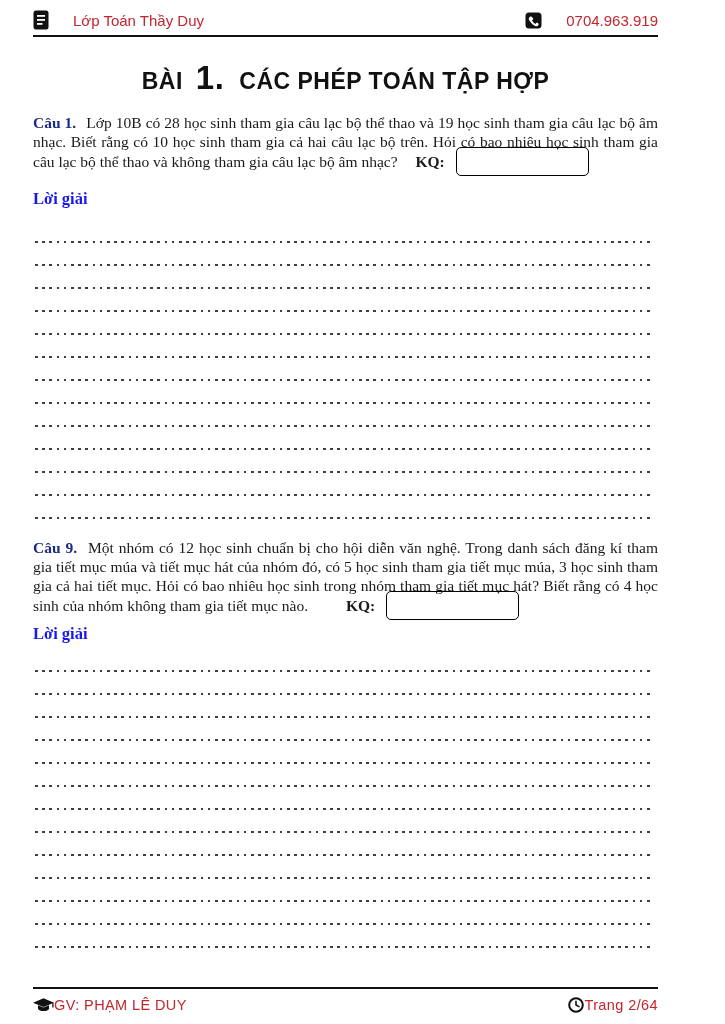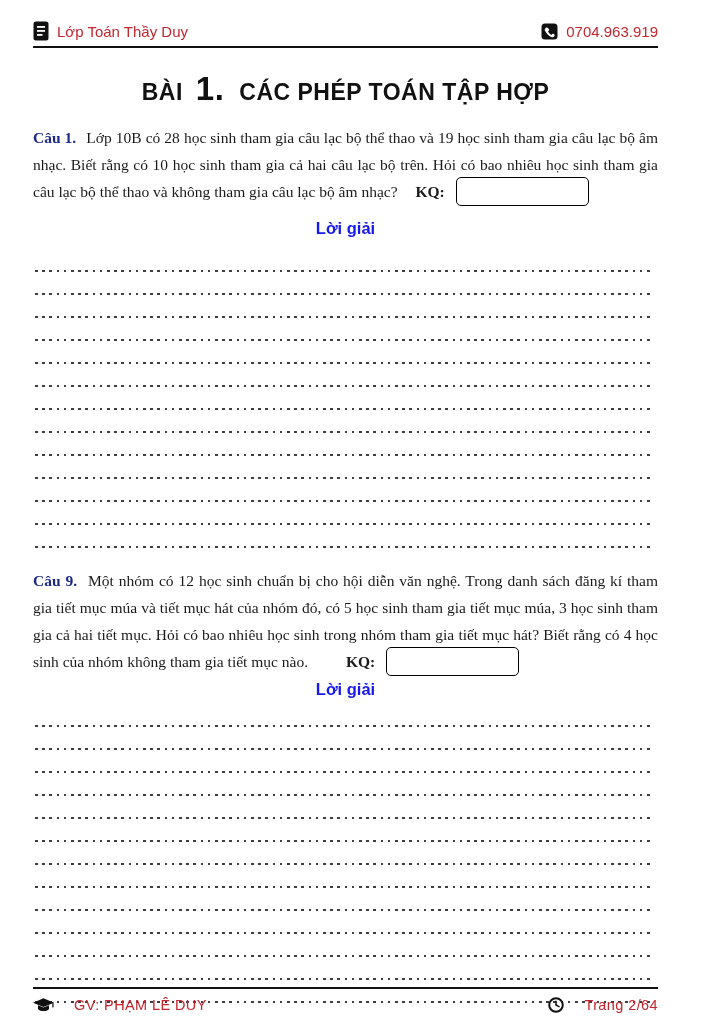--- a/index.html
+++ b/index.html
@@ -13,72 +13,72 @@
   .content { margin-left:33px; margin-right:67px; }
 
   
   .header {
     display:flex; justify-content:space-between; align-items:center;
     padding-top:10px; padding-bottom:5px;
     border-bottom:2px solid #111;
     font-family:"Liberation Sans","DejaVu Sans",sans-serif;
     font-size:15px;
   }
-  .header .left, .header .right { display:flex; align-items:center; gap:8px;margin-top:11px; }
+  .header .left, .header .right { display:flex; align-items:center; gap:24px; }
   .red { color:#C2262E; }
   .icon { display:inline-flex; align-items:center; justify-content:center; }
 
   
   .lesson-title {
     text-align:center; margin-top:22px;
     font-family:"Liberation Sans","DejaVu Sans",sans-serif;
     font-weight:bold; color:#111; letter-spacing:0.5px;
   }
   .lesson-title .prefix { font-size:23px; }
   .lesson-title .num { font-size:33px; margin:0 10px 0 8px; }
   .lesson-title .name { font-size:23px; }
 
   
   .question {
     margin-top:16px; text-align:justify;
-    font-size:15.5px; line-height:27px;
+    font-size:15.5px; line-height:19px;
   }
   .q-label { color:#1B2A85; font-weight:bold; margin-right:6px; }
   .kq-label { font-weight:bold; }
   .kq-gap-sm { margin-left:14px; }
   .kq-gap-lg { margin-left:34px; }
   .answer-box {
     display:inline-block; width:133px; height:29px;
     border:1.4px solid #000; border-radius:5px;
     vertical-align:middle; margin-left:7px; margin-top:-4px;
   }
 
   
   .solution-title {
-    text-align:center; margin-top:13px;
-    font-family:Liberation Sans, sans-serif;
+    text-align:left; margin-top:13px;
+    font-family:Liberation Serif, serif;
     font-weight:bold; font-size:16.5px; color:#1717EF;
   }
   .dotlines { margin-top:14px; }
   .dotlines.second { margin-top:8px; }
   .dotline { height:23px; position:relative; }
   .dotline::after {
     content:""; position:absolute; left:2px; right:8px; bottom:3px; height:2.2px;
     background:repeating-linear-gradient(90deg,#3e3e3e 0 2.6px, transparent 2.6px 7.2px);
   }
 
   
   .footer {
     position:absolute; left:33px; right:67px; bottom:11px;
     border-top:2px solid #111; padding-top:8px;
     display:flex; justify-content:space-between; align-items:center;
     font-family:"Liberation Sans","DejaVu Sans",sans-serif;
     font-size:14.5px; letter-spacing:0.4px;
   }
-  .footer .left, .footer .right { display:flex; align-items:center; gap:20px; }
+  .footer .left, .footer .right { display:flex; align-items:center; gap:0; }
 </style>
 </head>
 <body>
 
 <div class="page">
   <div class="content">
 
     <div class="header">
       <div class="left">
         <span class="icon">

